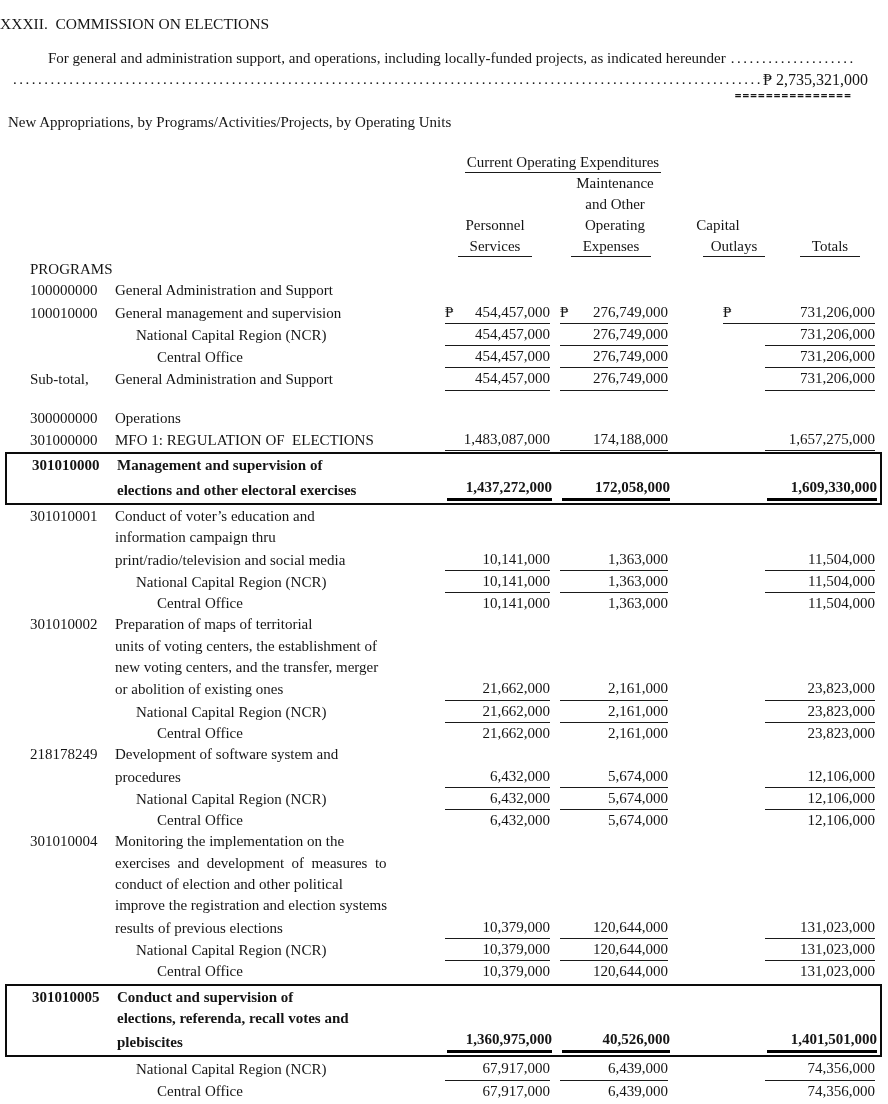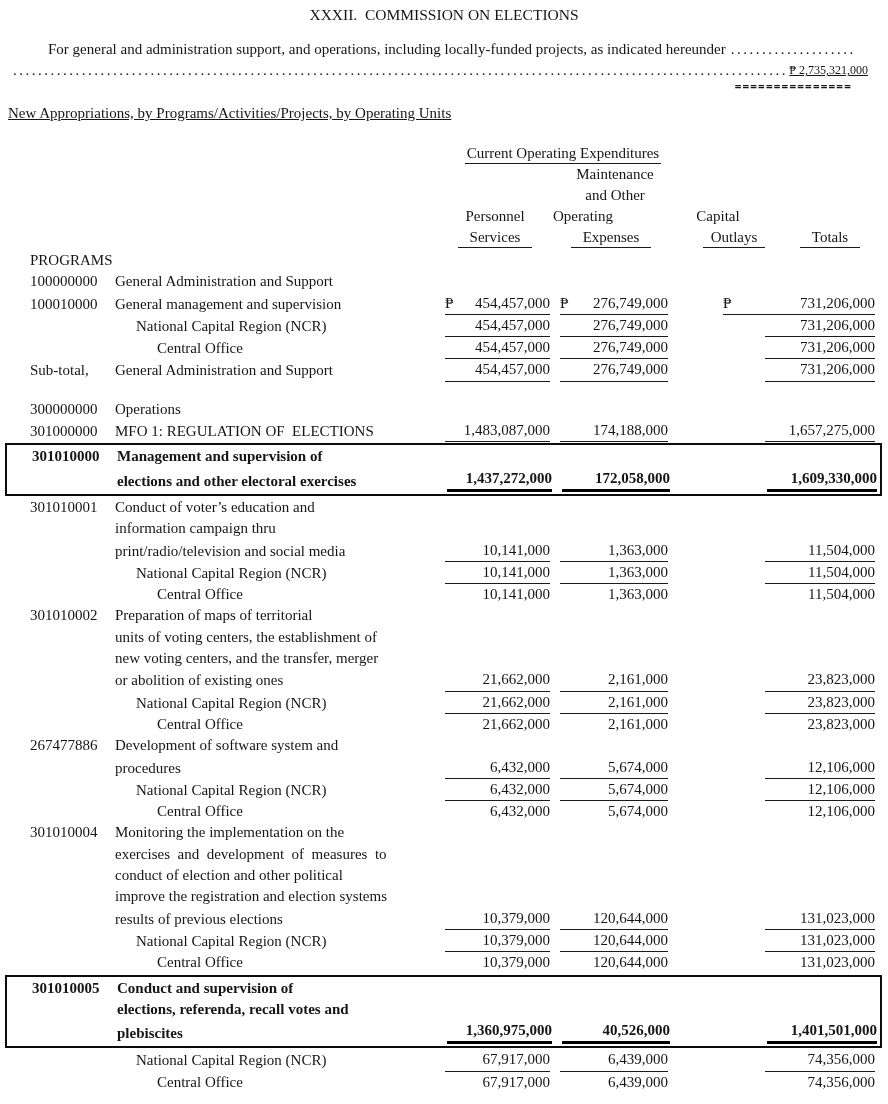--- a/index.html
+++ b/index.html
@@ -1,33 +1,33 @@
 <!DOCTYPE html>
 <html><head>
 <meta charset="utf-8">
 <style>
   html,body{margin:0;padding:0;}
   body{
     width:888px;height:1104px;overflow:hidden;background:#ffffff;
     font-family:"Liberation Serif","DejaVu Serif",serif;
     color:#151515;font-size:15px;
   }
-  .page-title{text-align:center;margin-top:6px;font-size:15.5px;white-space:pre;}
+  .page-title{text-align:left;margin-top:15px;font-size:15.5px;white-space:pre;}
   .intro{margin-top:15px;padding:0 20px 0 8px;line-height:21px;}
   .intro-line1{display:flex;padding-left:40px;}
   .l1-text{white-space:nowrap;}
   .dots{flex:1;overflow:hidden;white-space:nowrap;letter-spacing:2.5px;padding-left:5px;}
   .intro-line2{display:flex;}
-  .l2-amount{white-space:nowrap;font-size:12px;padding-left:3px;text-decoration:underline;}
+  .l2-amount{white-space:nowrap;font-size:16px;padding-left:3px;}
   .dbl-rule{
     text-align:right;line-height:11px;padding-right:16px;font-size:11px;
     font-weight:bold;letter-spacing:1.2px;
     font-family:"DejaVu Sans Mono",monospace;
   }
-  .subtitle{margin-top:13px;padding-left:8px;text-decoration:underline;}
+  .subtitle{margin-top:13px;padding-left:8px;}
 
   
   .col-headers{position:relative;height:104px;margin-top:21px;}
   .ch{position:absolute;text-align:center;line-height:20px;white-space:nowrap;}
   .uline{display:inline-block;border-bottom:1.6px solid #1a1a1a;line-height:19px;}
   .pad8{padding:0 8px;}
   .pad12{padding:0 12px;}
   .pad2{padding:0 2px;}
 
   
@@ -74,21 +74,21 @@
   <div class="dbl-rule">===============</div>
 </div>
 
 <div class="subtitle">New Appropriations, by Programs/Activities/Projects, by Operating Units</div>
 
 <div class="col-headers">
   <div class="ch" style="left:452px;top:0;width:222px;"><span class="uline pad2">Current Operating Expenditures</span></div>
   <div class="ch" style="left:560px;top:21px;width:110px;">Maintenance</div>
   <div class="ch" style="left:560px;top:42px;width:110px;">and Other</div>
   <div class="ch" style="left:440px;top:63px;width:110px;">Personnel</div>
-  <div class="ch" style="left:528px;top:63px;width:110px;">Operating</div>
+  <div class="ch" style="left:560px;top:63px;width:110px;">Operating</div>
   <div class="ch" style="left:668px;top:63px;width:100px;">Capital</div>
   <div class="ch" style="left:440px;top:84px;width:110px;"><span class="uline pad12">Services</span></div>
   <div class="ch" style="left:556px;top:84px;width:110px;"><span class="uline pad12">Expenses</span></div>
   <div class="ch" style="left:684px;top:84px;width:100px;"><span class="uline pad8">Outlays</span></div>
   <div class="ch" style="left:775px;top:84px;width:110px;text-decoration:underline;"><span class="uline pad12">Totals</span></div>
 </div>
 
 <div class="tbl">
   <div class="row">
     <div class="code">PROGRAMS</div>
@@ -280,21 +280,21 @@
       <div class="row">
         <div class="code"></div>
         <div class="desc i2">Central Office</div>
         <div class="cell ps"><span class="num">21,662,000</span></div>
         <div></div>
         <div class="cell mooe"><span class="num">2,161,000</span></div>
         <div class="cell co"></div>
         <div class="cell tot"><span class="num">23,823,000</span></div>
       </div>
       <div class="row">
-        <div class="code">267477886</div>
+        <div class="code">218178249</div>
         <div class="desc">Development of software system and</div>
         <div class="cell ps"></div>
         <div></div>
         <div class="cell mooe"></div>
         <div class="cell co"></div>
         <div class="cell tot"></div>
       </div>
       <div class="row u">
         <div class="code"></div>
         <div class="desc">procedures</div>

